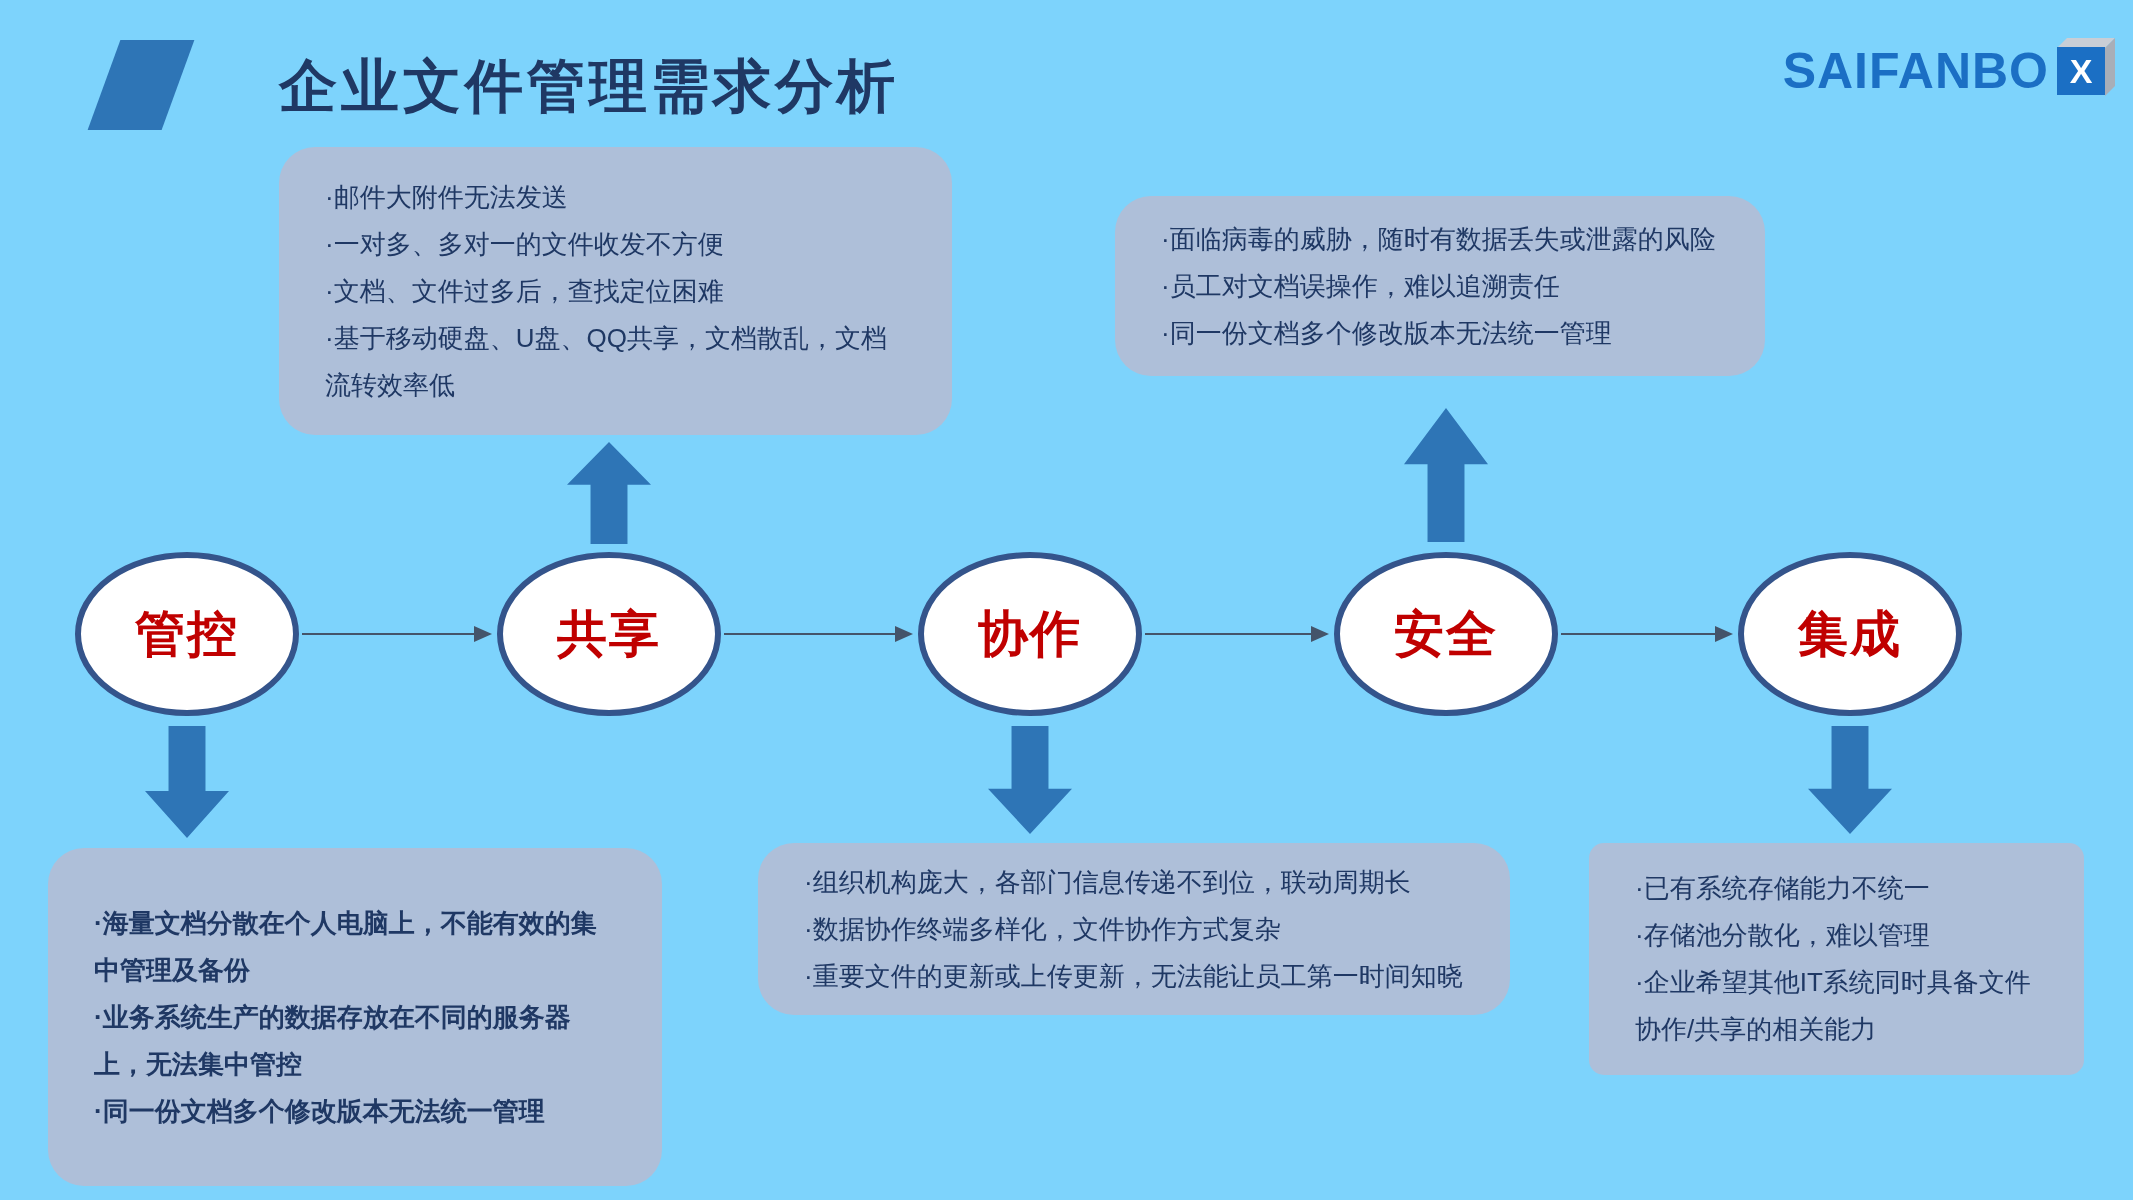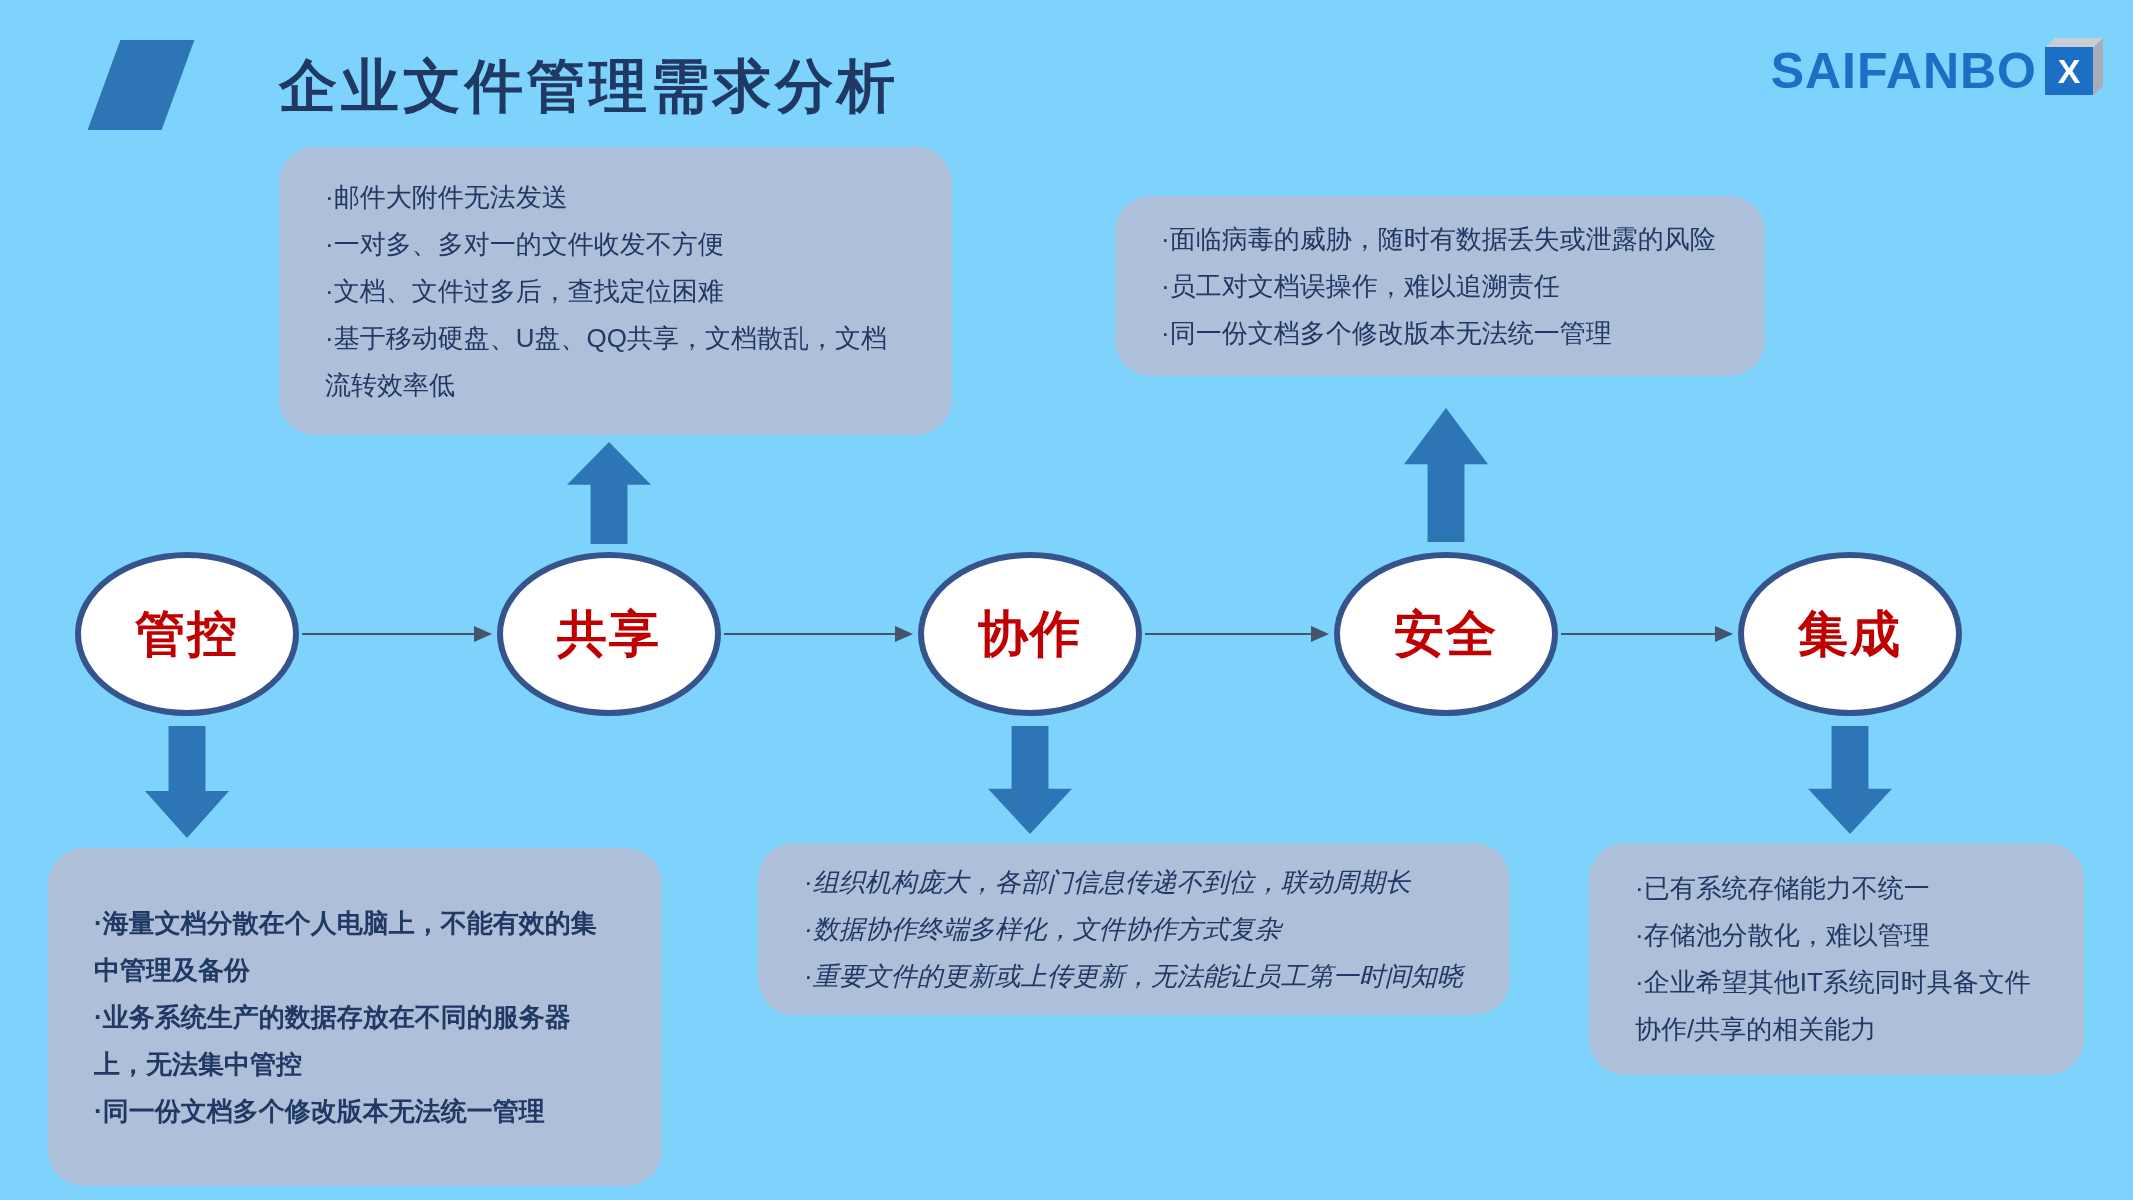--- a/index.html
+++ b/index.html
@@ -7,37 +7,37 @@
     font-family:"Liberation Sans", sans-serif; }
   .slide { position:relative; width:2133px; height:1200px; overflow:hidden; background:#7dd3fc; }
 
   
   .deco-parallelogram { position:absolute; left:104px; top:40px; width:74px; height:90px;
     background:#2e75b6; transform:skewX(-20deg); }
   .slide-title { position:absolute; left:279px; top:48px; font-size:58px; font-weight:bold;
     color:#1f3864; letter-spacing:4px; white-space:nowrap; }
 
   
-  .logo { position:absolute; top:42px; right:40px; display:flex; align-items:center; }
+  .logo { position:absolute; top:42px; right:28px; display:flex; align-items:center; }
   .logo-text { font-size:50px; font-weight:bold; color:#1b6fc4; letter-spacing:1px; }
   .logo-cube { position:relative; width:48px; height:48px; margin-left:8px; display:inline-block; }
   .cube-top { position:absolute; left:5px; top:-9px; width:48px; height:10px; background:#c9ced6; transform:skewX(-45deg); }
   .cube-side { position:absolute; right:-10px; top:-4px; width:10px; height:48px; background:#a8aeb8; transform:skewY(-45deg); }
   .cube-face { position:absolute; left:0; top:0; width:48px; height:48px; background:#1b6fc4;
     color:#fff; font-weight:bold; font-size:34px; display:flex; align-items:center; justify-content:center; }
 
   
   .callout { position:absolute; background:#aebfd9; border-radius:36px; color:#1f3864;
     display:flex; flex-direction:column; justify-content:center; padding:0 46px; }
   .callout p { font-size:26px; line-height:47px; }
   .callout-share     { left:279px;  top:147px; width:673px; height:288px; }
   .callout-security  { left:1115px; top:196px; width:650px; height:180px; }
   .callout-manage    { left:48px;   top:848px; width:614px; height:338px;font-weight:bold; }
-  .callout-collab    { left:758px;  top:843px; width:752px; height:172px;font-style:italic; }
-  .callout-integrate { left:1589px; top:843px; width:495px; height:232px; }
+  .callout-collab    { left:758px;  top:843px; width:752px; height:172px; }
+  .callout-integrate { left:1589px; top:843px; width:495px; height:232px;border-radius:15px; }
 
   
   .node { position:absolute; width:224px; height:164px; border:6px solid #34548b; border-radius:50%;
     background:#fff; display:flex; align-items:center; justify-content:center; top:552px; }
   .node span { color:#c00000; font-weight:bold; font-size:50px; letter-spacing:2px; }
   .node-manage    { left:75px; }
   .node-share     { left:497px; }
   .node-collab    { left:918px; }
   .node-security  { left:1334px; }
   .node-integrate { left:1738px; }

